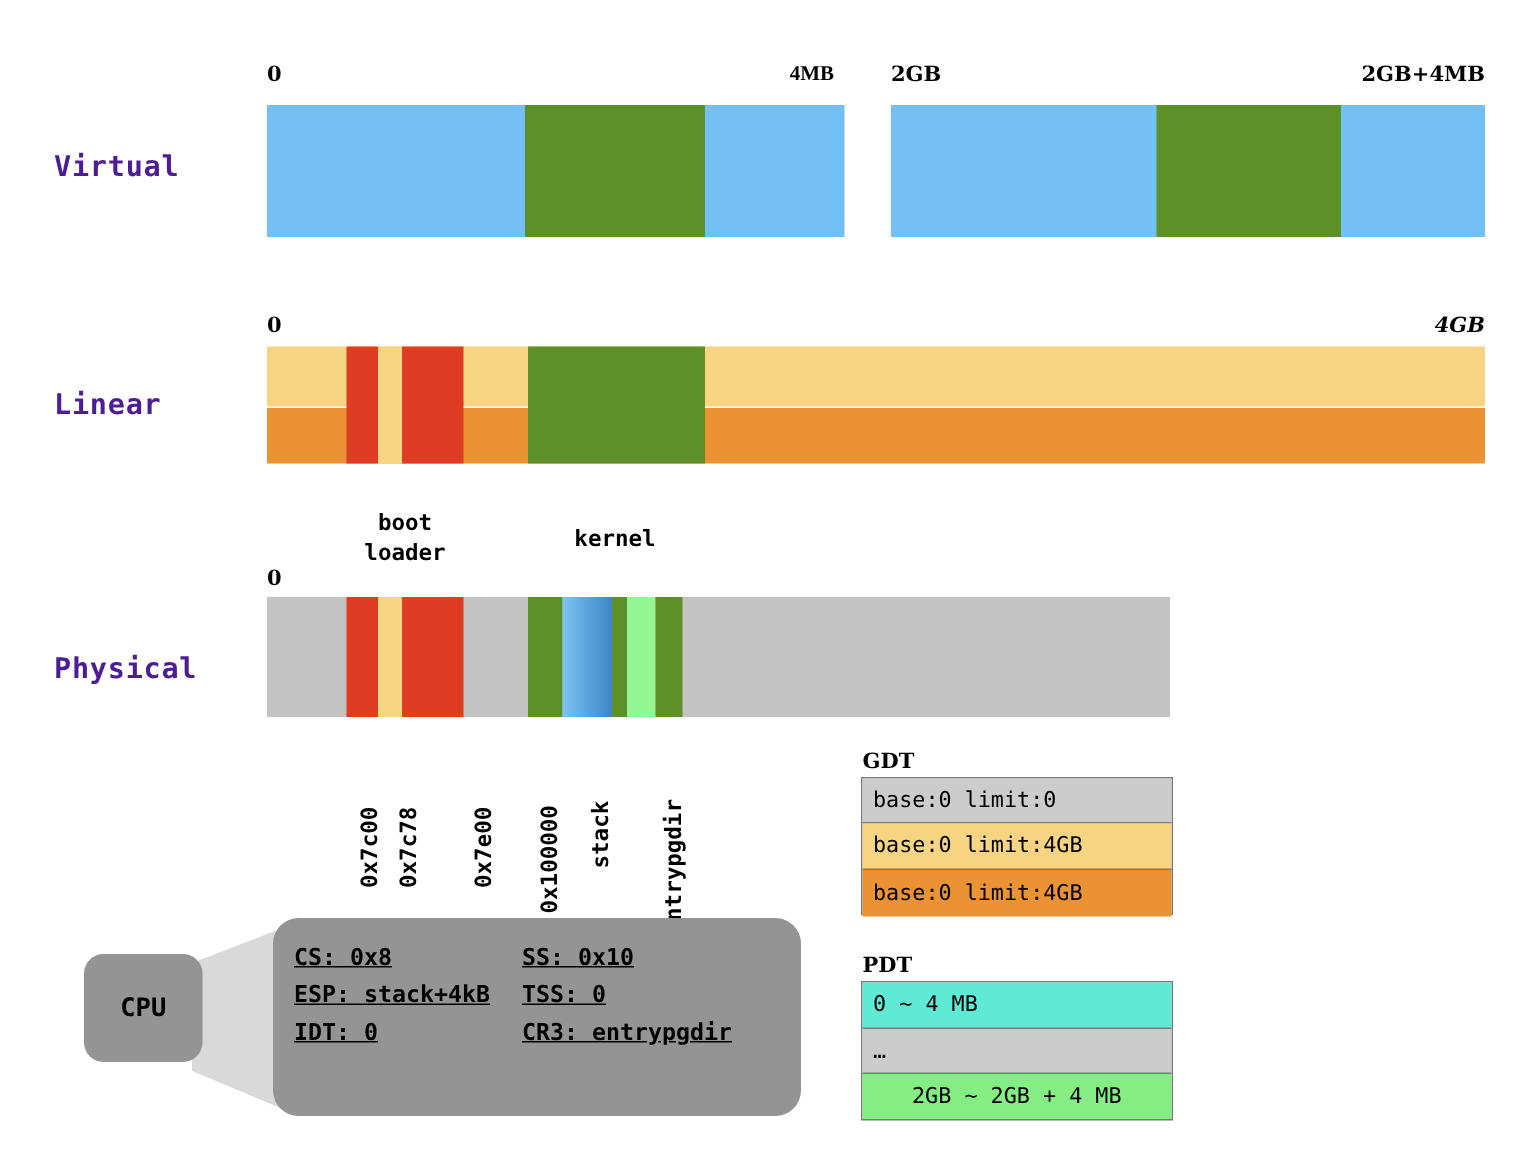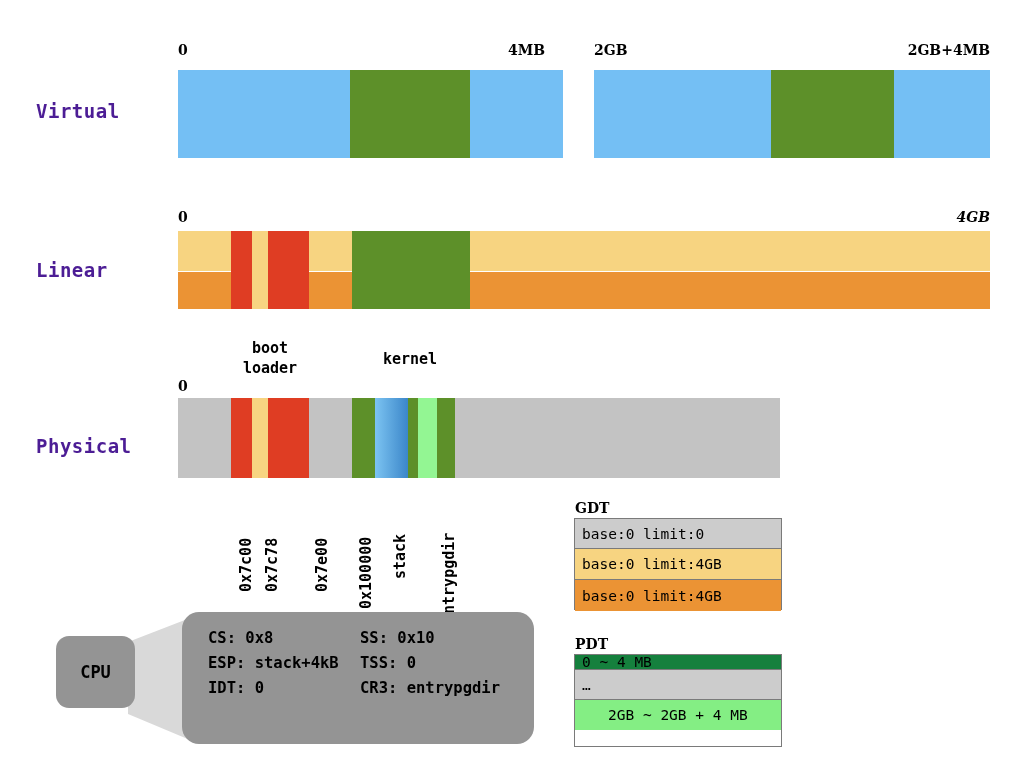--- a/index.html
+++ b/index.html
@@ -112,21 +112,22 @@
     font-family: "DejaVu Sans Mono", "Liberation Mono", monospace;
     font-weight: bold;
     font-size: 17px;
     color: #000;
   }
   .reg-box {
     position: absolute;
     background: #949494;
     border-radius: 17px;
     box-sizing: border-box;
-    padding: 16px 20px 16px 26px;
+    padding: 16px 20px 16px 14px;
+    text-decoration: underline;
   }
   .reg-grid {
     display: grid;
     grid-template-columns: 152px auto;
     row-gap: 4px;
   }
   .reg-cell {
     font-family: "DejaVu Sans Mono", "Liberation Mono", monospace;
     font-weight: bold;
     font-size: 15.5px;
@@ -142,21 +143,21 @@
 </head>
 <body>
 
 <div class="stage">
 
   <div class="abs row-label" style="left:36px; top:100px;">Virtual</div>
   <div class="abs row-label" style="left:36px; top:259px;">Linear</div>
   <div class="abs row-label" style="left:36px; top:435px;">Physical</div>
 
   <div class="abs tick" style="left:178px; top:42px;">0</div>
-  <div class="abs tick right" style="left:425px; top:42px; width:120px;">4MB</div>
+  <div class="abs tick right" style="left:436px; top:42px; width:120px;font-family:Liberation Serif, serif;">4MB</div>
 
   <div class="bar" style="left:178px; top:70px; width:385px; height:88px; background:#74bff4;">
     <div class="seg" style="left:172px; width:120px; background:#5d9029;"></div>
   </div>
 
   <div class="abs tick" style="left:594px; top:42px;">2GB</div>
   <div class="abs tick right" style="left:860px; top:42px; width:130px;">2GB+4MB</div>
 
   <div class="bar" style="left:594px; top:70px; width:396px; height:88px; background:#74bff4;">
     <div class="seg" style="left:177px; width:123px; background:#5d9029;"></div>
@@ -205,21 +206,21 @@
     <div class="trow" style="height:31px; background:#f7d481;">
       <span>base:0 limit:4GB</span>
     </div>
     <div class="trow" style="height:31px; background:#eb9334;">
       <span>base:0 limit:4GB</span>
     </div>
   </div>
 
   <div class="abs table-title" style="left:575px; top:636px;">PDT</div>
   <div class="tbl" style="left:574px; top:654px; width:208px; height:93px;">
-    <div class="trow" style="height:15px; background:#15803d;">
+    <div class="trow" style="height:31px; background:#5eead4;">
       <span>0 ~ 4 MB</span>
     </div>
     <div class="trow" style="height:30px; background:#cccccc;">
       <span>…</span>
     </div>
     <div class="trow" style="height:30px; background:#84ee84;padding-left:33px;">
       <span>2GB ~ 2GB + 4 MB</span>
     </div>
   </div>
 

